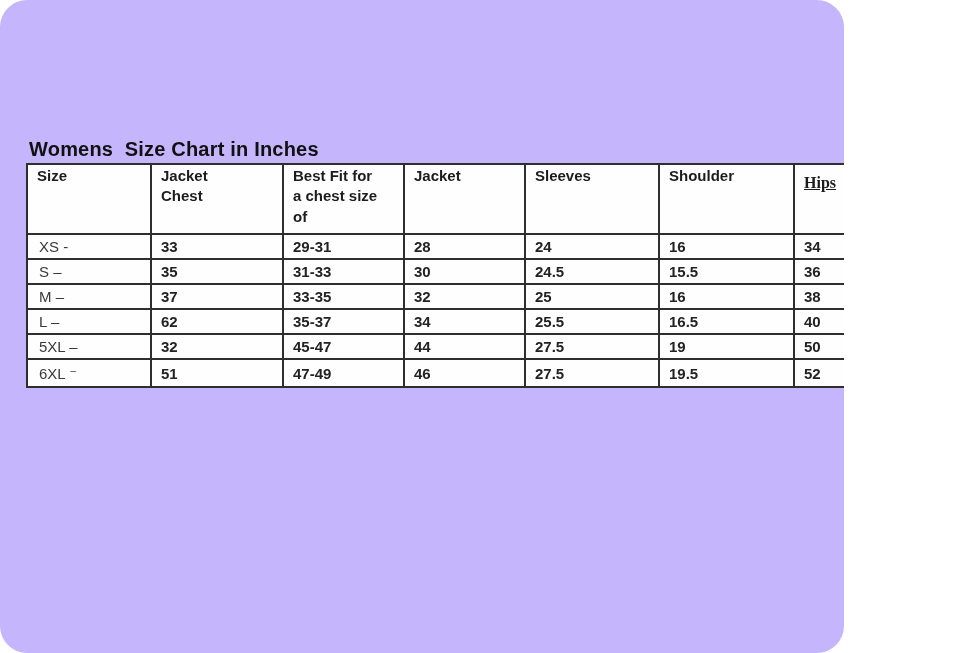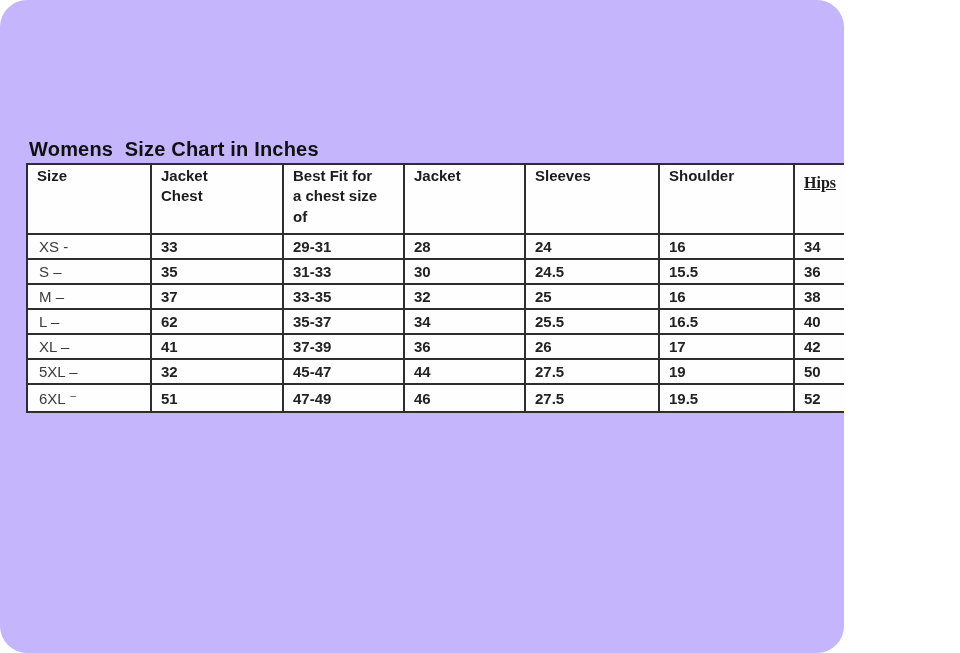--- a/index.html
+++ b/index.html
@@ -144,29 +144,20 @@
       <tr>
         <td class="size-cell">L –</td>
         <td>62</td>
         <td>35-37</td>
         <td>34</td>
         <td>25.5</td>
         <td>16.5</td>
         <td>40</td>
       </tr>
       <tr>
-        <td class="size-cell">XL –</td>
-        <td>41</td>
-        <td>37-39</td>
-        <td>36</td>
-        <td>26</td>
-        <td>17</td>
-        <td>42</td>
-      </tr>
-      <tr>
         <td class="size-cell">5XL –</td>
         <td>32</td>
         <td>45-47</td>
         <td>44</td>
         <td>27.5</td>
         <td>19</td>
         <td>50</td>
       </tr>
       <tr>
         <td class="size-cell">6XL ⁻</td>

